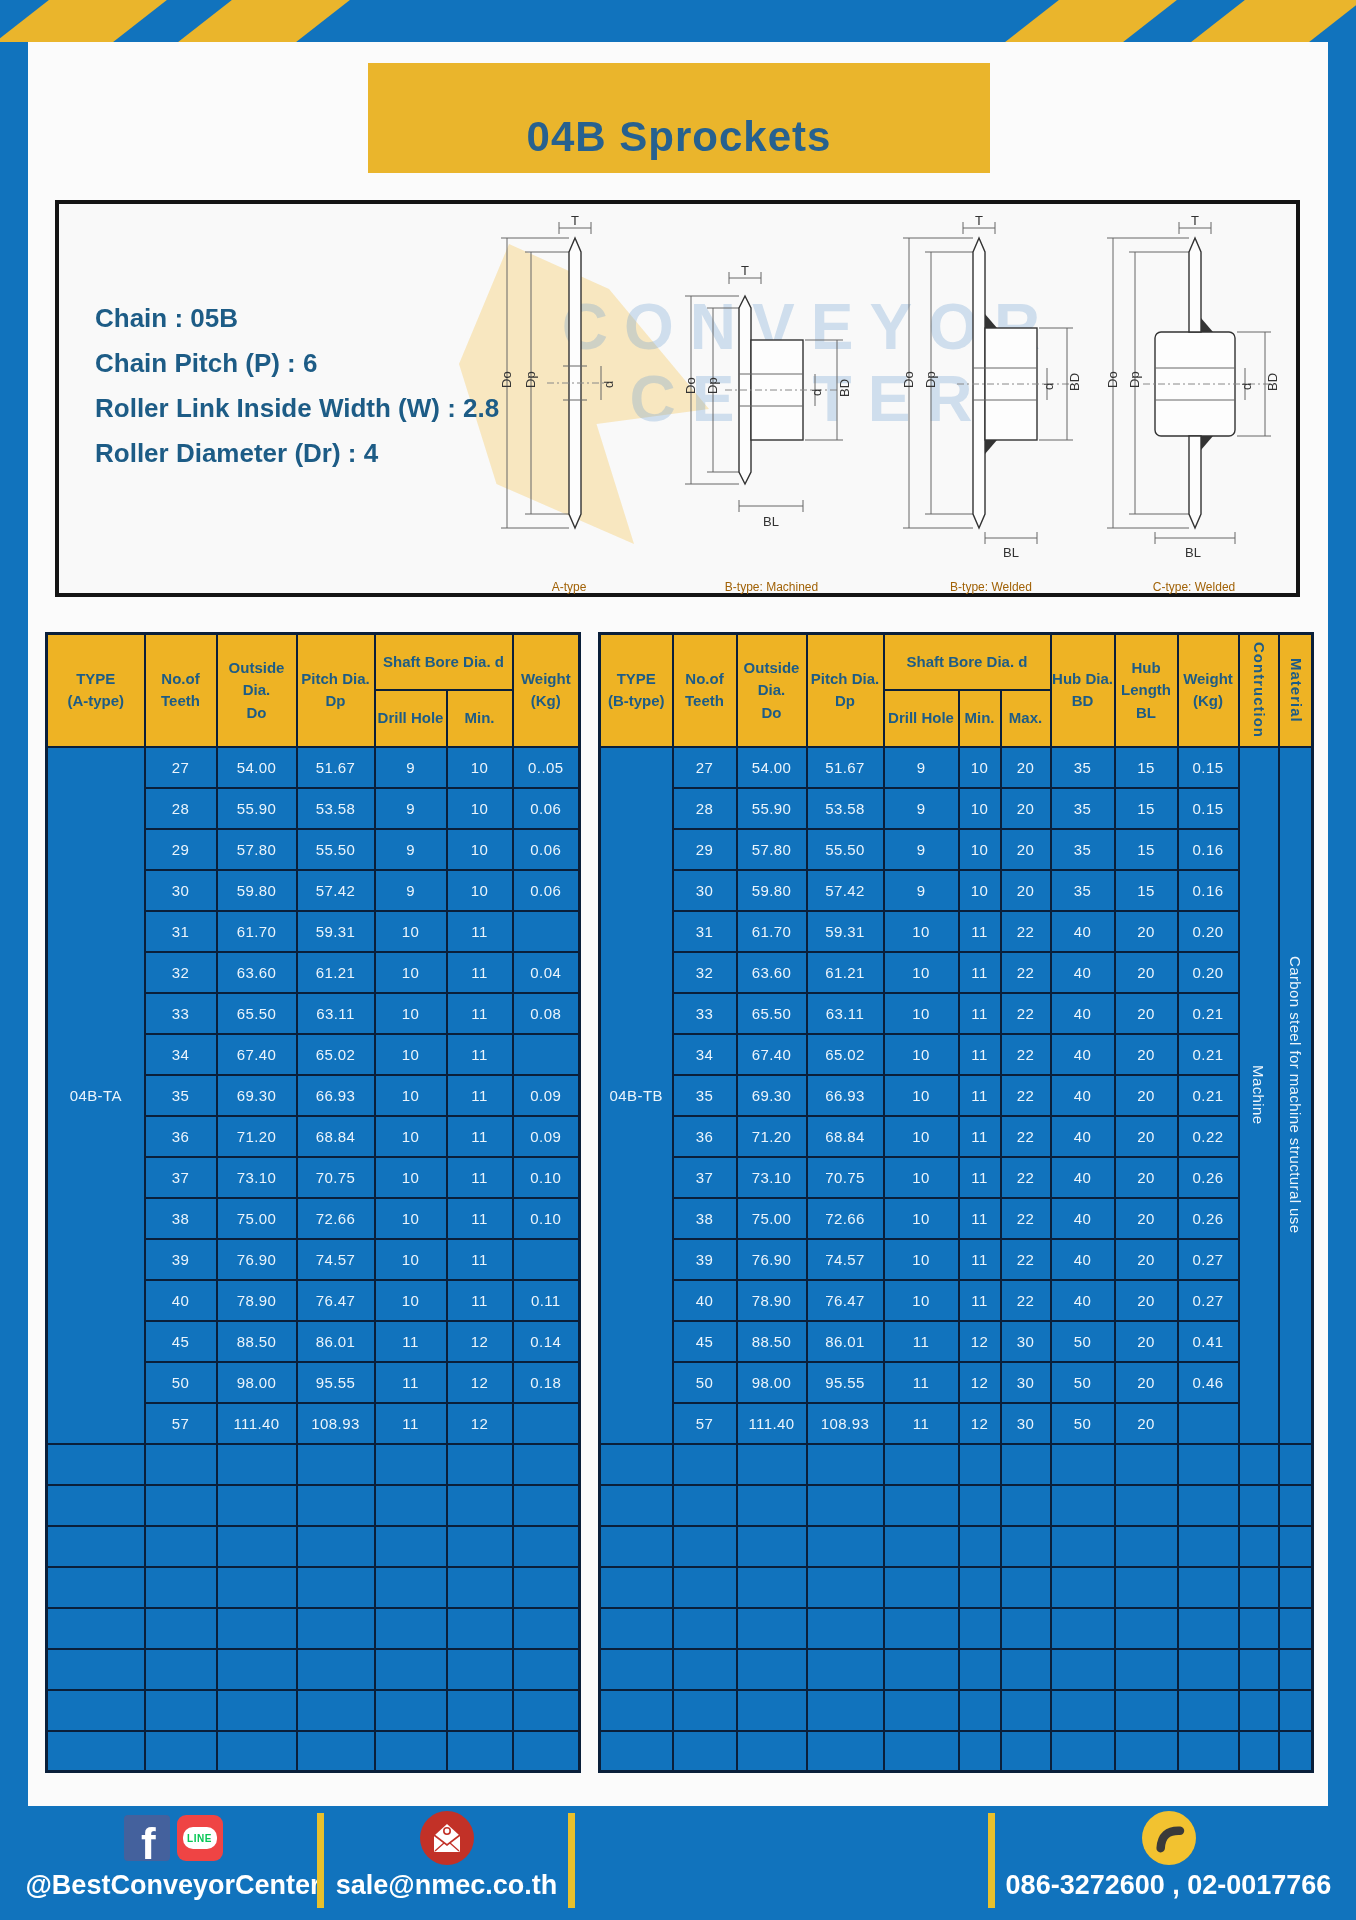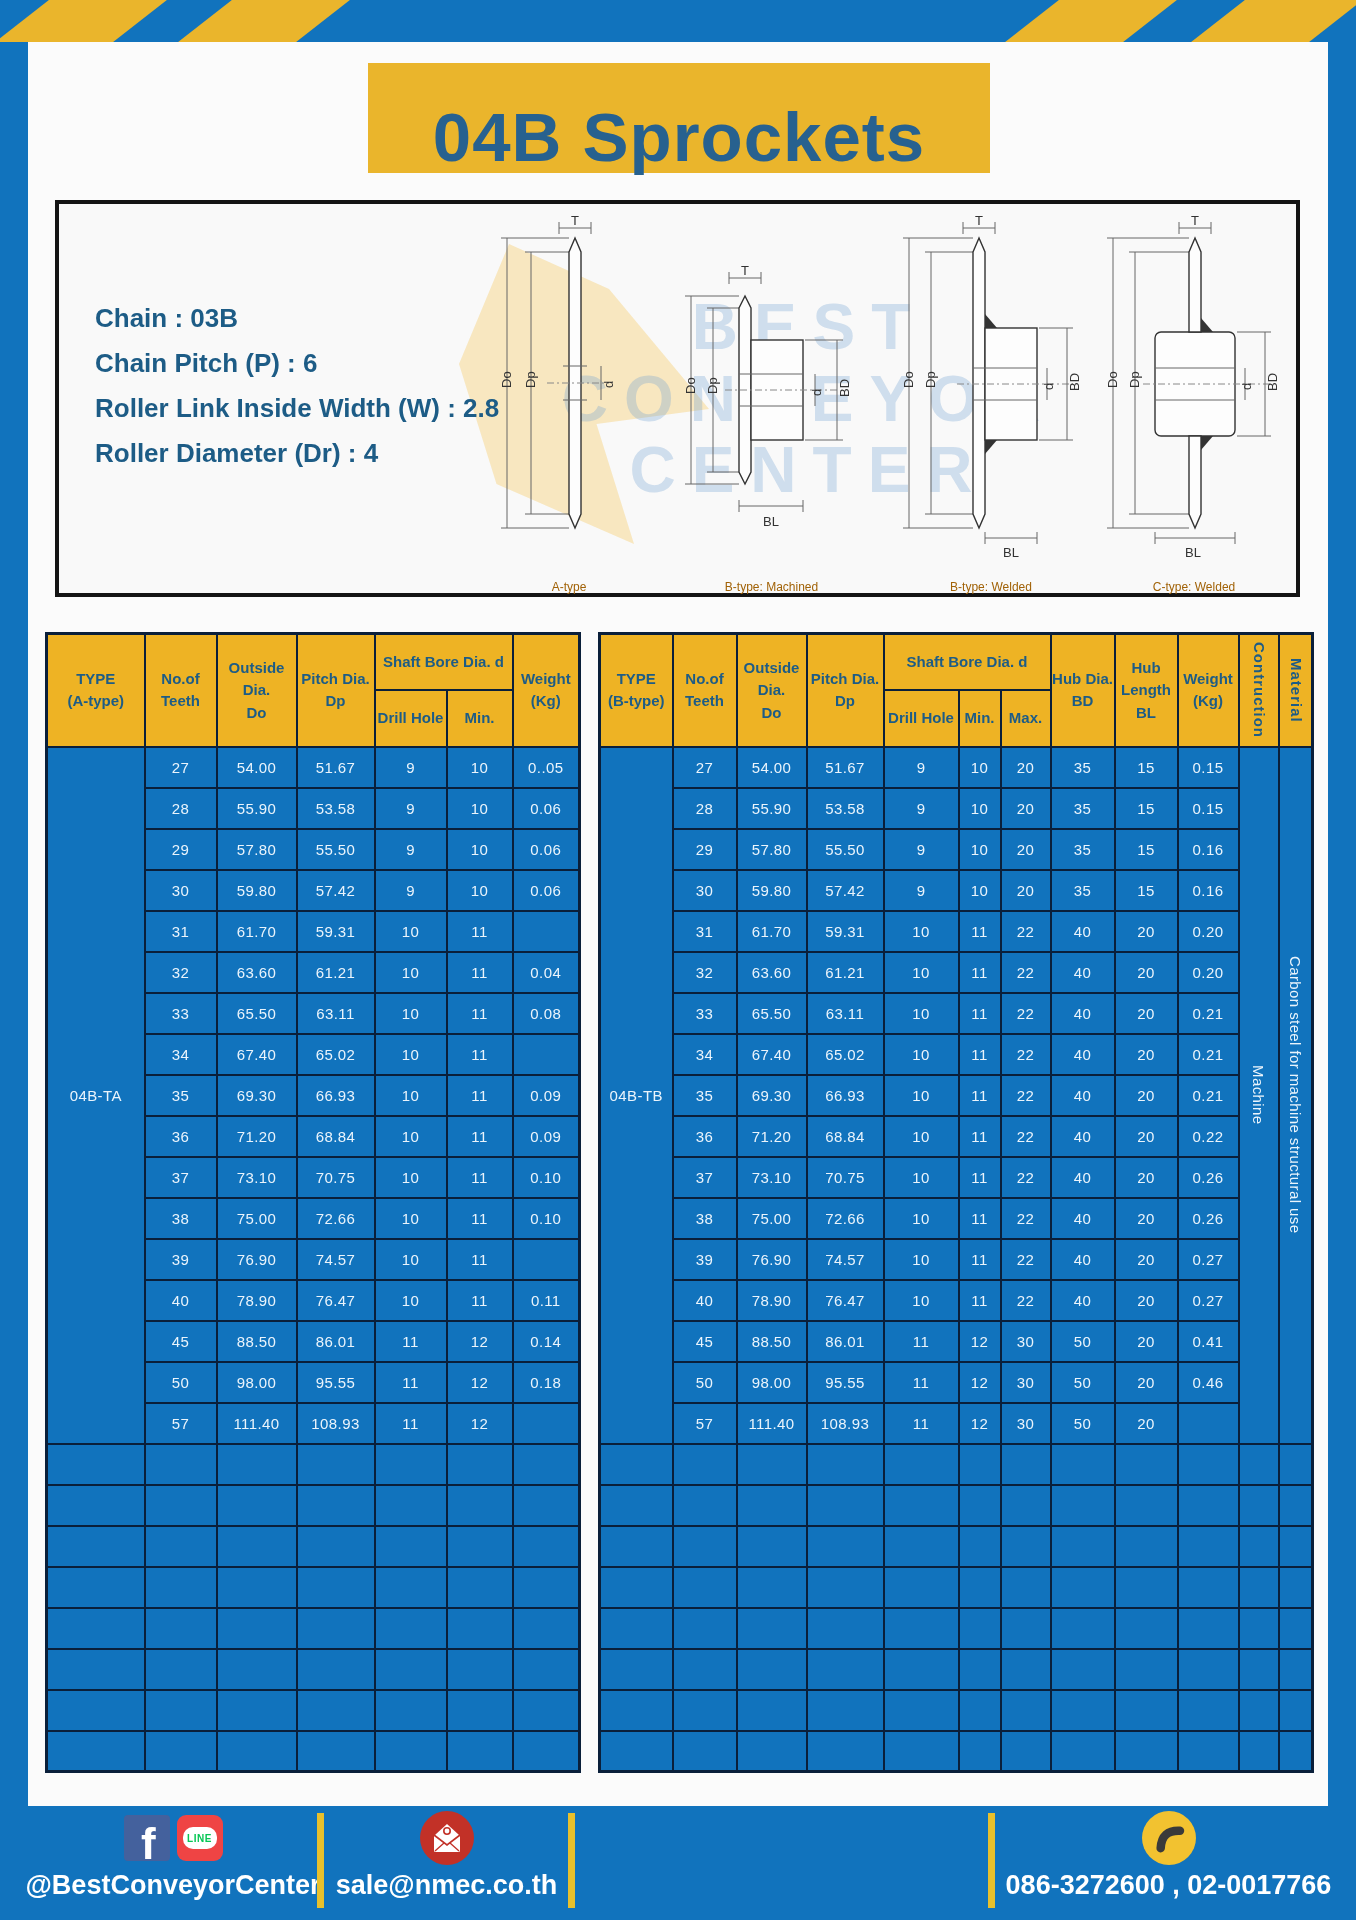--- a/index.html
+++ b/index.html
@@ -10,21 +10,21 @@
   
   .top-band { position:absolute; top:0; left:0; width:100%; height:42px; overflow:hidden; }
   .stripe { position:absolute; top:-5px; height:52px; width:118px; background:#eab52c; transform:skewX(-52deg); }
 
   
   .sheet { position:absolute; left:28px; top:42px; width:1300px; height:1764px; background:#fbfbfb; }
 
   
   .title-box { position:absolute; left:340px; top:21px; width:622px; height:110px; background:#eab52c;
                display:flex; align-items:center; justify-content:center; }
-  .title-box .t { font-size:69px; font-weight:bold; color:#27618f; letter-spacing:1px;margin-top:38px; }
+  .title-box .t { font-size:42px; font-weight:bold; color:#27618f; letter-spacing:1px;margin-top:38px; }
 
   
   .panel { position:absolute; left:27px; top:158px; width:1245px; height:397px; background:#f9f9f9; border:4px solid #141414; }
   .spec-lines { position:absolute; left:36px; top:92px; }
   .spec-line { font-size:26px; font-weight:bold; color:#1d5c86; line-height:45px; white-space:nowrap; }
 
   .watermark { position:absolute; left:430px; top:88px; width:640px; text-align:center;
                font-weight:bold; font-size:64px; letter-spacing:16px; line-height:1.12;
                color:rgba(110,160,210,0.30); pointer-events:none; }
   .wm-logo { position:absolute; left:400px; top:40px; width:250px; height:300px;
@@ -81,27 +81,26 @@
 
   <div class="sheet">
 
     <div class="title-box">
       <div class="t">04B Sprockets</div>
     </div>
 
     <div class="panel">
       <div class="wm-logo"></div>
       <div class="watermark">
-        <div>BEST</div>
         <div>CONVEYOR</div>
         <div>CENTER</div>
       </div>
 
       <div class="spec-lines">
-        <div class="spec-line">Chain  :  03B</div>
+        <div class="spec-line">Chain  :  05B</div>
         <div class="spec-line">Chain Pitch (P)  :  6</div>
         <div class="spec-line">Roller Link Inside Width (W)  :  2.8</div>
         <div class="spec-line">Roller Diameter (Dr)  : 4</div>
       </div>
 
       <div class="figure" style="left:430px; top:12px; width:160px;">
         <svg class="dwg" width="160" height="345" viewBox="0 0 160 345">
           <line x1="70" y1="12" x2="102" y2="12"></line>
             <line x1="70" y1="6" x2="70" y2="18"></line>
             <line x1="102" y1="6" x2="102" y2="18"></line>

